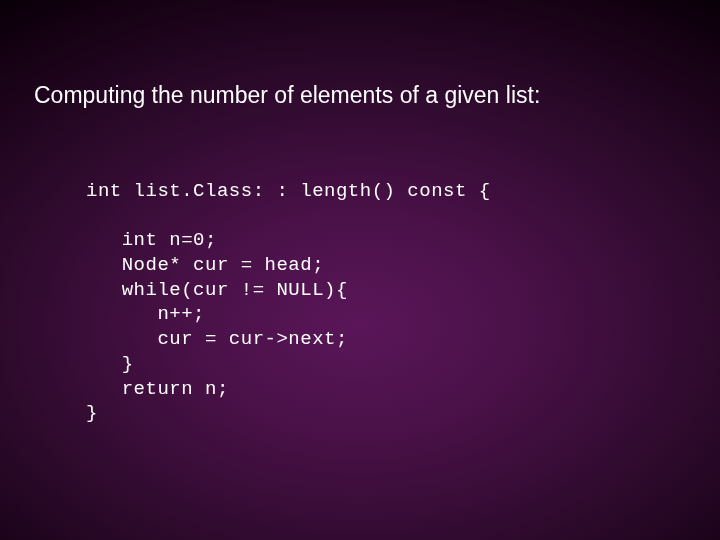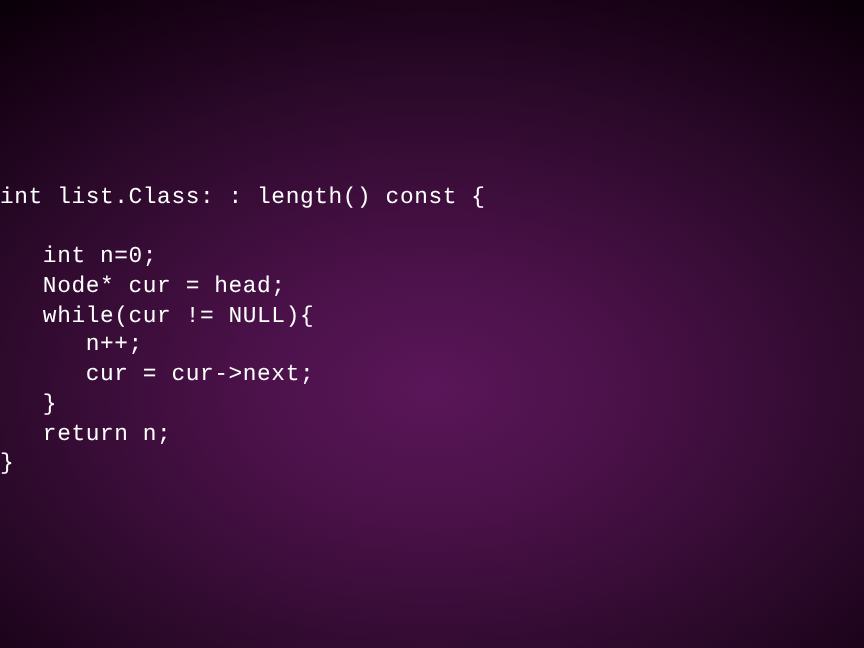--- a/index.html
+++ b/index.html
@@ -27,28 +27,30 @@
     margin: 0;
     padding-left: 34px;
     letter-spacing: 0px;
   }
   .code-block {
     font-family: "Courier New", Courier, monospace;
     font-size: 19px;
     color: #ffffff;
     white-space: pre;
     margin-top: 70px;
+    padding-left: 86px;
     line-height: 1.3;
     letter-spacing: 0.5px;
   }
 </style>
 </head>
 <body>
 
 <div class="slide">
+  <h1 class="title">Computing the number of elements of a given list:</h1>
   <div class="code-block">int list.Class: : length() const {
 
    int n=0;
    Node* cur = head;
    while(cur != NULL){
       n++;
       cur = cur-&gt;next;
    }
    return n;
 }</div>

